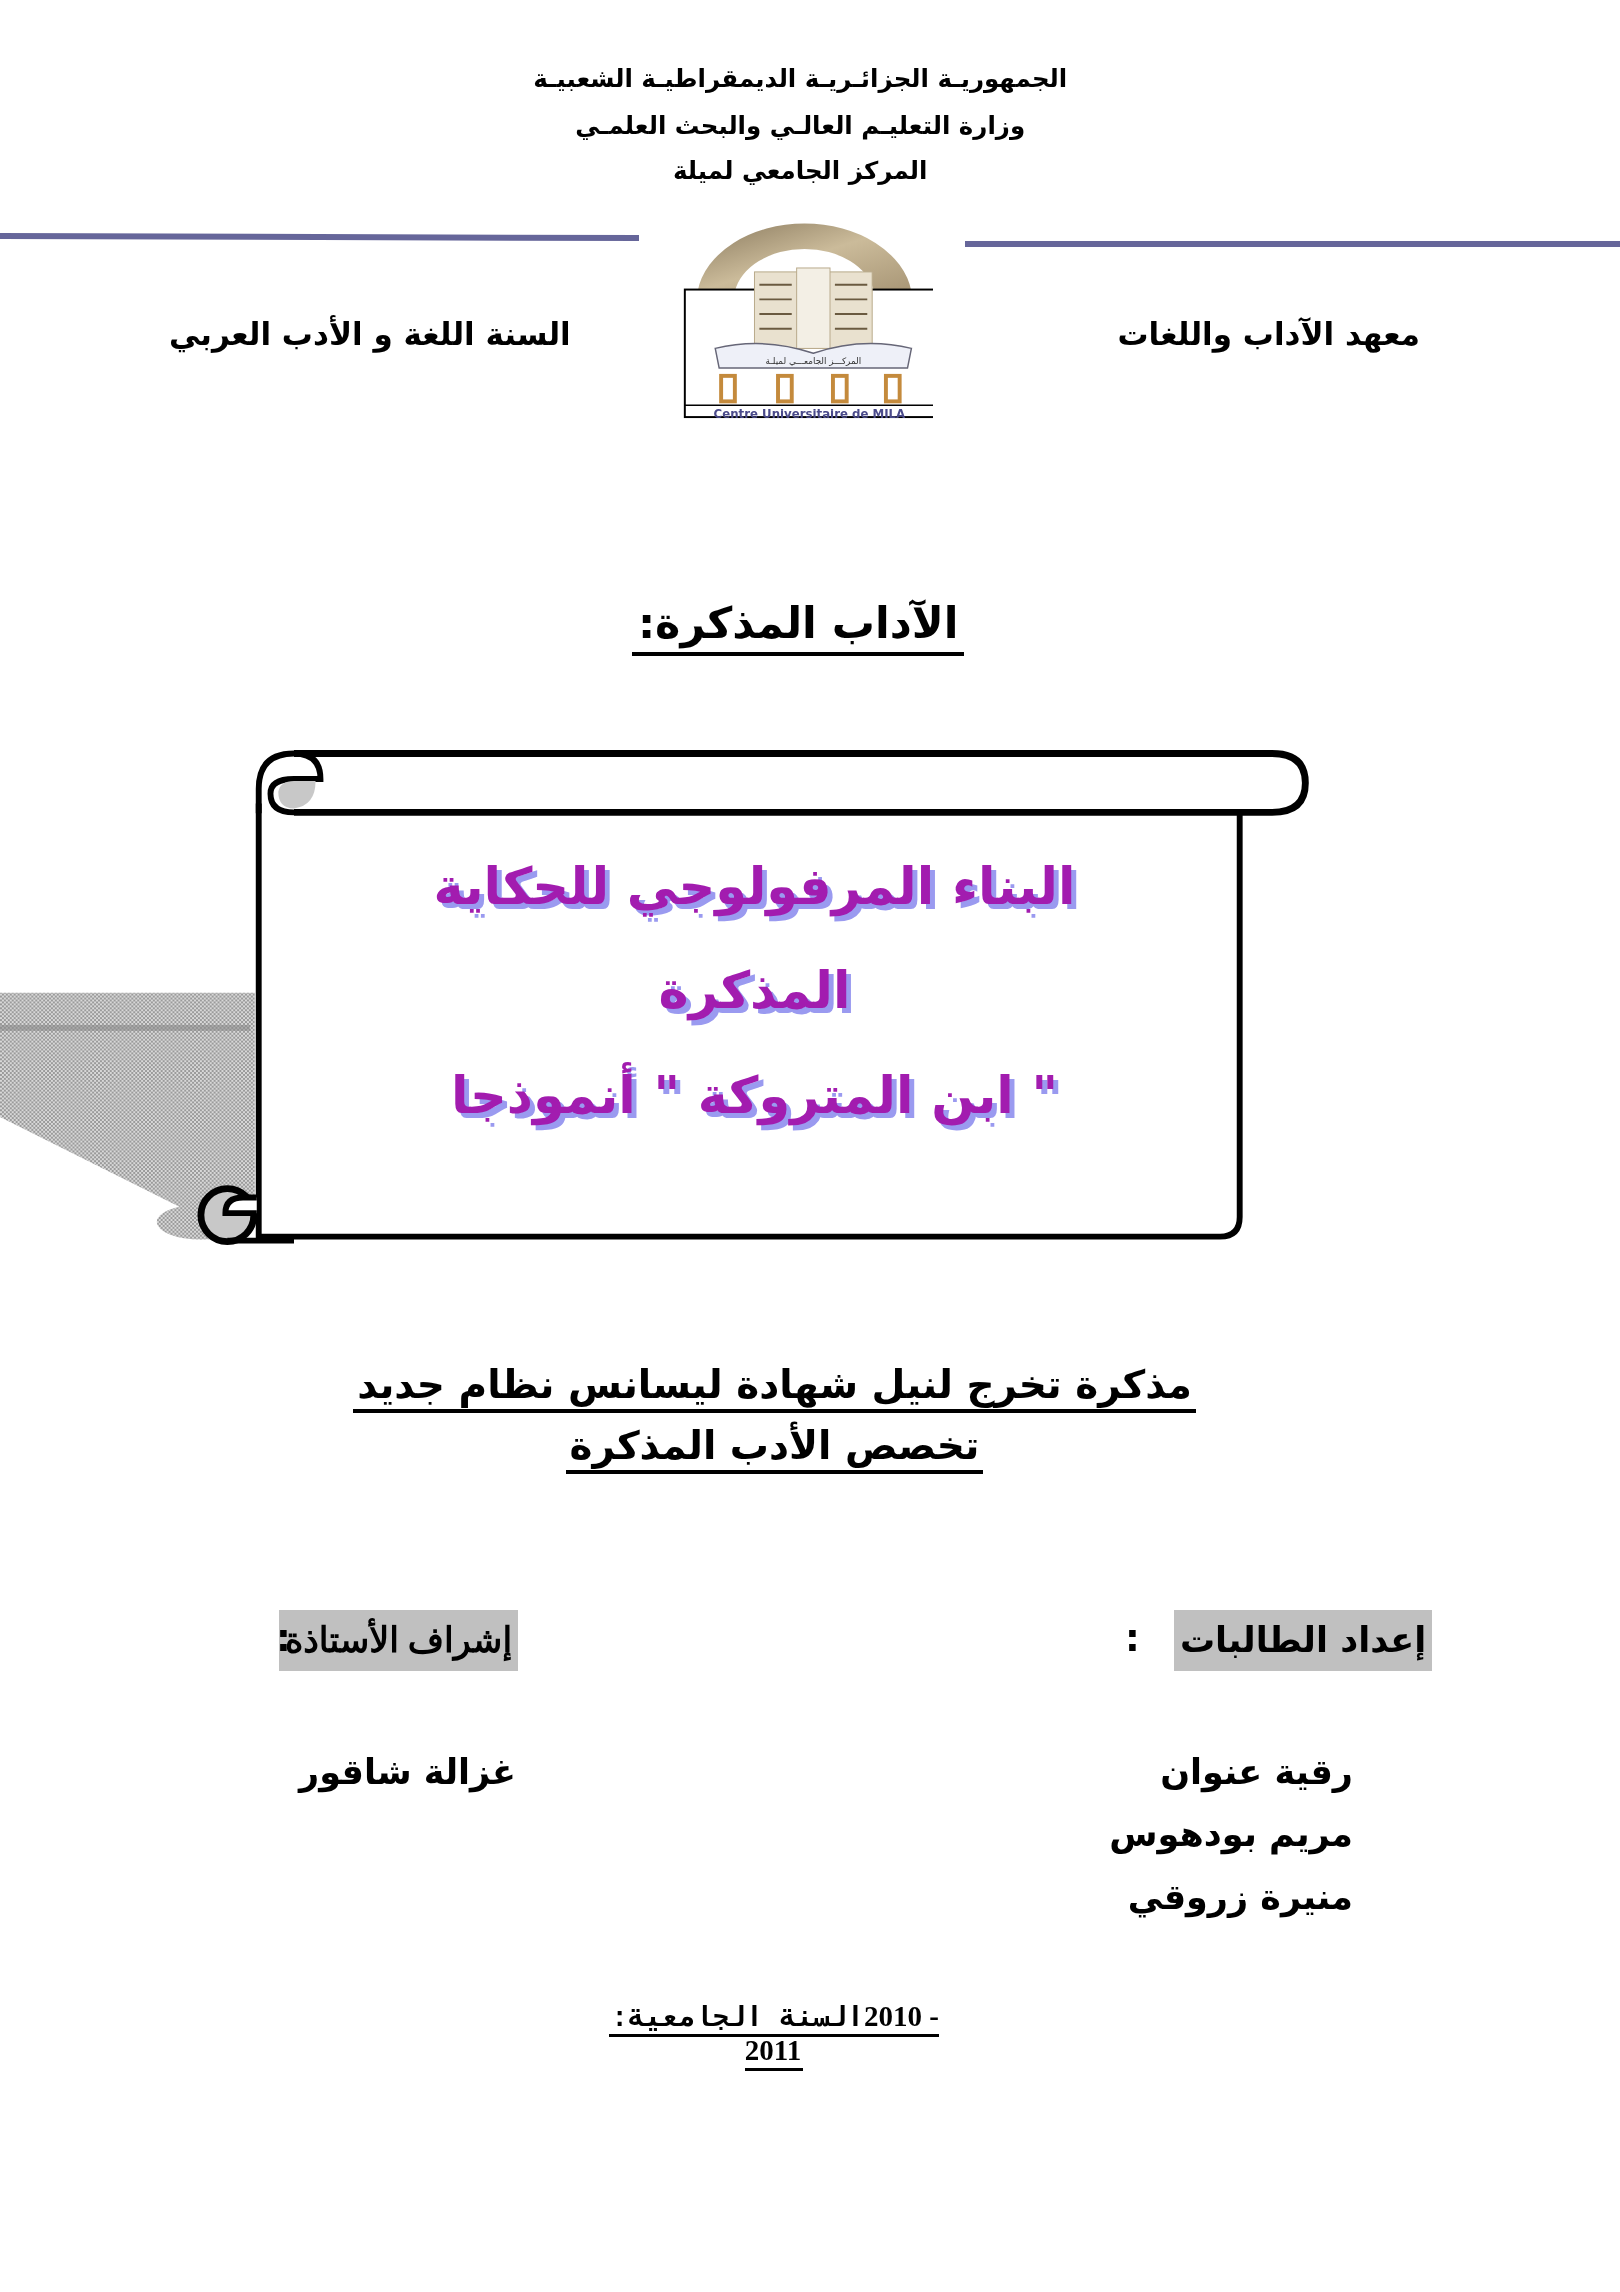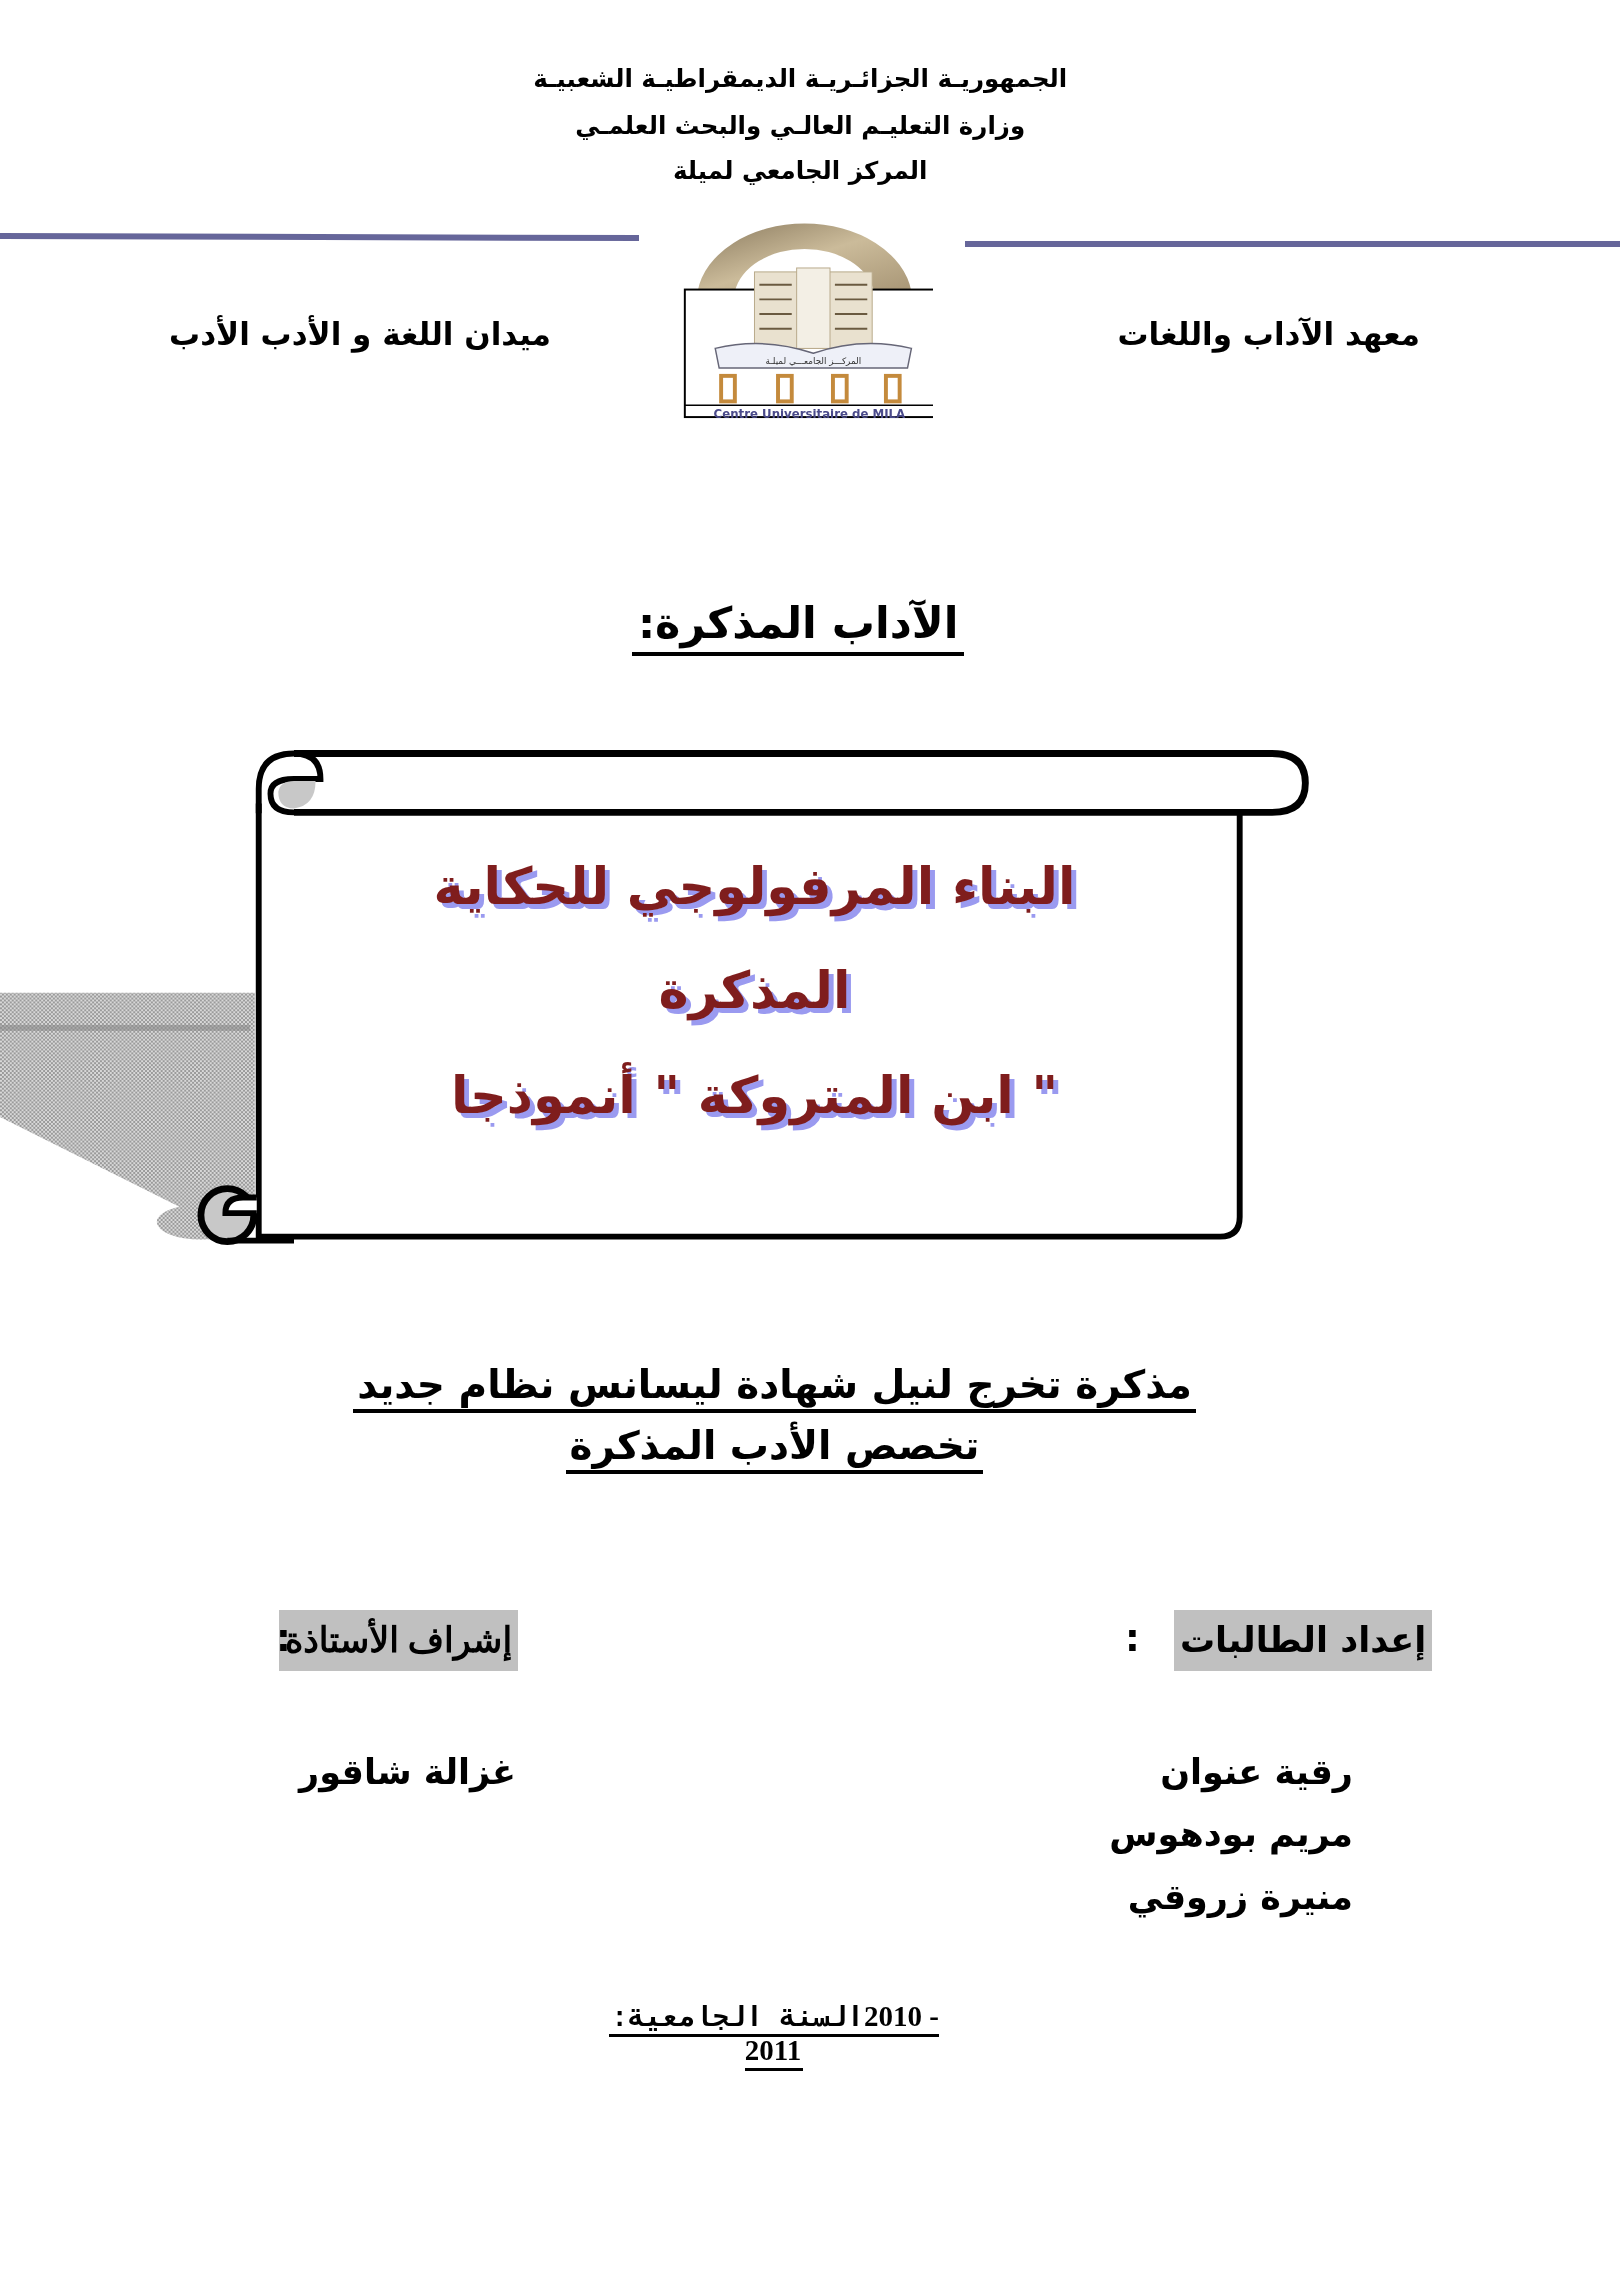--- a/index.html
+++ b/index.html
@@ -10,21 +10,21 @@
               font-family: "DejaVu Sans", sans-serif; font-weight: bold; font-size: 24.5px; line-height: 35px; }
   .rule { position: absolute; height: 5.9px; background: #66669a; }
   .side-label { position: absolute; font-family: "DejaVu Sans", sans-serif; font-weight: bold; font-size: 31px; white-space: nowrap; }
   .logo { position: absolute; left: 676px; top: 211px; width: 257px; height: 214px; }
   .section-title { position: absolute; left: 0; width: 100%; text-align: center; top: 598px;
                    font-family: "DejaVu Sans", sans-serif; font-weight: bold; font-size: 43px; }
   .section-title span { border-bottom: 4.9px solid #000; padding: 0 5.9px 3.9px; }
   .scroll-svg { position: absolute; left: 0; top: 725px; }
   .title-line { position: absolute; left: 333px; width: 843px; text-align: center;
                 font-family: "DejaVu Sans", sans-serif; font-weight: bold; font-size: 51px; line-height: 63px;
-                color: #7f1d1d; text-shadow: 4.9px 4.9px 0 #9a9af0; white-space: nowrap; }
+                color: #a21caf; text-shadow: 4.9px 4.9px 0 #9a9af0; white-space: nowrap; }
   .degree { position: absolute; left: 0; width: 1549px; text-align: center;
             font-family: "DejaVu Sans", sans-serif; font-weight: bold; font-size: 39px; line-height: 53px; }
   .degree span { border-bottom: 4.9px solid #000; padding: 0 3.9px 2px; }
   .label-box { position: absolute; background: #c0c0c0; font-family: "DejaVu Sans", sans-serif;
                font-weight: bold; font-size: 35px; line-height: 61px; padding: 0 5.9px; white-space: nowrap; }
   .colon { position: absolute; font-weight: bold; font-size: 37px; }
   .name { position: absolute; font-family: "DejaVu Sans", sans-serif; font-weight: bold; font-size: 35px;
           line-height: 63px; white-space: nowrap; text-align: right; }
   .year { position: absolute; left: 588px; width: 372px; text-align: center; top: 2000px;
           font-family: "Liberation Serif", serif; font-weight: bold; font-size: 29px; }
@@ -34,21 +34,21 @@
 <body>
 
 <div class="hdr-line rtl" style="top:61px; left:-9.8px;">الجمهوريـة الجزائـريـة الديمقراطيـة الشعبيـة</div>
 <div class="hdr-line rtl" style="top:108px; left:-9.8px;">وزارة التعليـم العالـي والبحث العلمـي</div>
 <div class="hdr-line rtl" style="top:153px; left:-9.8px;">المركز الجامعي  لميلة</div>
 
 <div class="rule" style="left:0; top:234px; width:639px; transform: skewY(0.2deg);"></div>
 <div class="rule" style="left:965px; top:241px; width:655px;"></div>
 
 <div class="side-label rtl" style="right:200px; top:316px;">معهد الآداب واللغات</div>
-<div class="side-label rtl" style="left:169px; top:316px;">ميدان اللغة و الأدب الأدب</div>
+<div class="side-label rtl" style="left:169px; top:316px;">السنة اللغة و الأدب العربي</div>
 
 <div class="logo">
   <svg width="257" height="214" viewBox="0 0 262 218">
     <defs>
       <linearGradient id="stone" x1="0" y1="0" x2="1" y2="1">
         <stop offset="0" stop-color="#8a7a5e"></stop>
         <stop offset="0.5" stop-color="#cbbb9a"></stop>
         <stop offset="1" stop-color="#a89676"></stop>
       </linearGradient>
     </defs>

